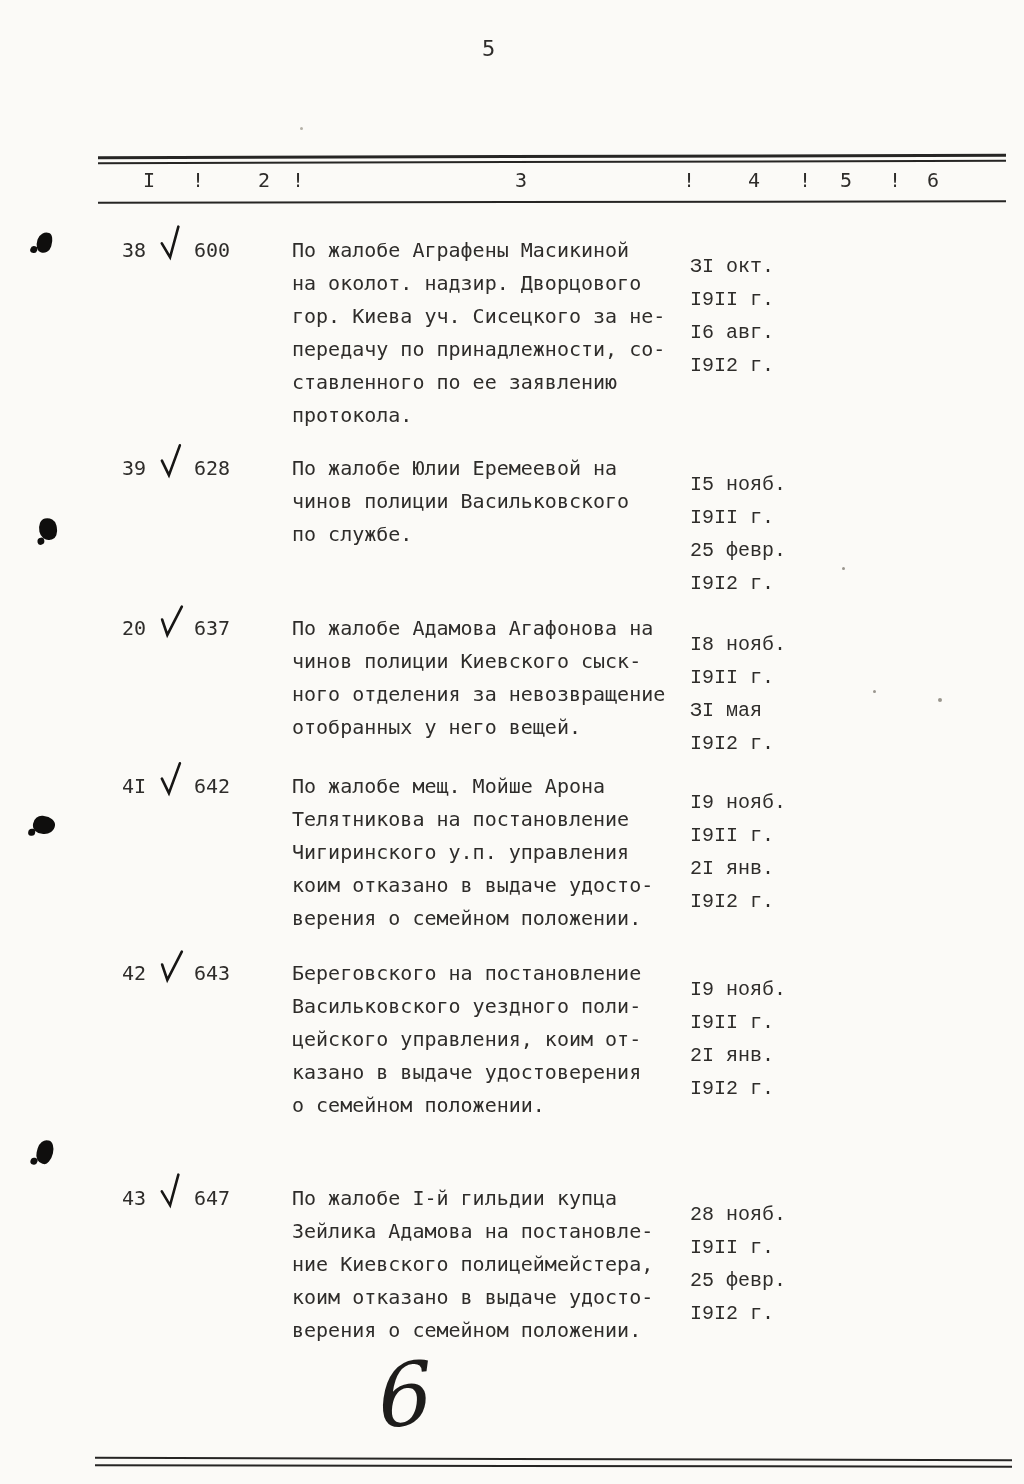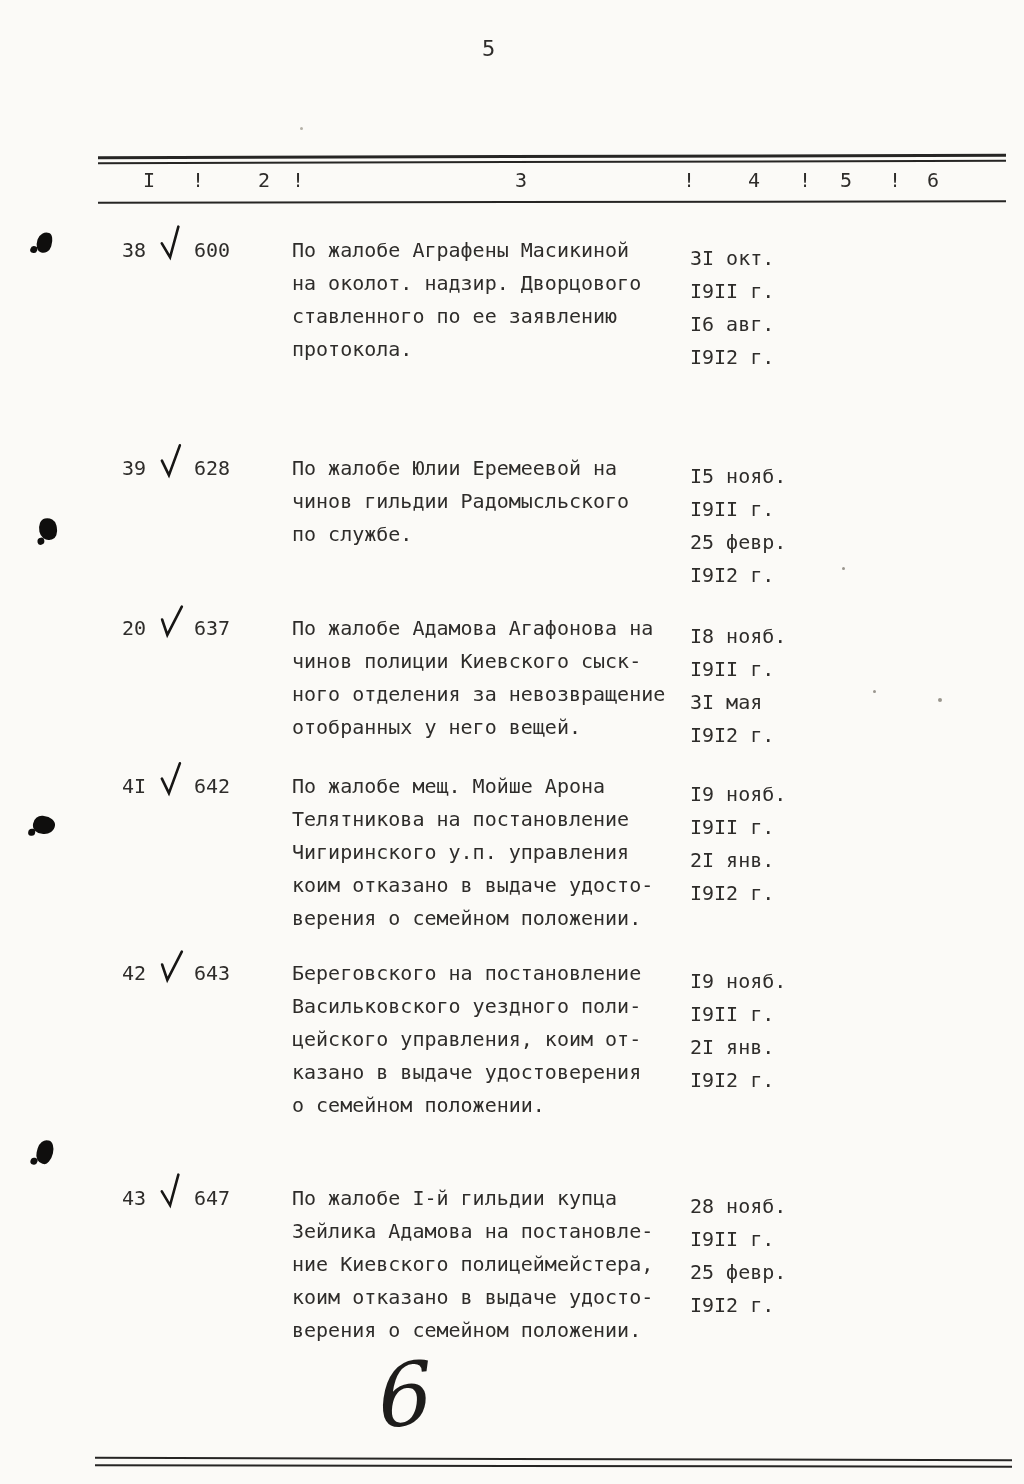--- a/index.html
+++ b/index.html
@@ -28,21 +28,21 @@
   .hdr{position:absolute;top:168px;font-size:20px;}
   .h0{left:143px;}.h1{left:192px;}.h2{left:258px;}.h3{left:292px;}
   .h4{left:515px;}.h5{left:683px;}.h6{left:748px;}.h7{left:799px;}
   .h8{left:840px;}.h9{left:889px;}.h10{left:927px;}
   
   .entry{position:absolute;left:0;width:1024px;font-size:20px;line-height:33px;}
   .rownum{position:absolute;left:122px;top:0;}
   .check{position:absolute;left:158px;top:-8px;}
   .caseno{position:absolute;left:194px;top:0;}
   .desc{position:absolute;left:292px;top:0;width:396px;}
-  .dates{position:absolute;left:690px;top:8px;width:140px;}
+  .dates{position:absolute;left:690px;top:16px;width:140px;font-family:Liberation Mono, monospace;}
   .desc div,.dates div{white-space:nowrap;}
   
   .tilt-a svg{transform:rotate(-4deg);}
   .tilt-b svg{transform:rotate(3deg);}
   .tilt-c svg{transform:rotate(-9deg);}
   
   .blot{position:absolute;background:#0f0e0d;}
   .blot-1{left:37px;top:232px;width:15px;height:21px;border-radius:65% 45% 55% 50%/50% 60% 45% 55%;transform:rotate(18deg);}
   .blot-2{left:39px;top:518px;width:18px;height:22px;border-radius:50% 60% 45% 55%/60% 45% 55% 50%;transform:rotate(-12deg);}
   .blot-3{left:33px;top:816px;width:22px;height:18px;border-radius:45% 60% 55% 50%/55% 50% 60% 45%;transform:rotate(6deg);}
@@ -90,40 +90,42 @@
 
   <div class="entry" style="top:234px">
     <span class="rownum">38</span>
     <span class="check tilt-c"><svg width="26" height="36" viewBox="0 0 26 36">
           <path d="M4 16 L10 31 L23 2" fill="none" stroke="#171615" stroke-width="2.6" stroke-linecap="round"></path>
         </svg></span>
     <span class="caseno">600</span>
     <div class="desc">
       <div>По жалобе Аграфены Масикиной</div>
       <div>на околот. надзир. Дворцового</div>
+      <div>гор. Киева уч. Сисецкого за не-</div>
+      <div>передачу по принадлежности, со-</div>
       <div>ставленного по ее заявлению</div>
       <div>протокола.</div>
     </div>
     <div class="dates">
       <div>ЗI окт.</div>
       <div>I9II г.</div>
       <div>I6 авг.</div>
       <div>I9I2 г.</div>
     </div>
   </div>
 
   <div class="entry" style="top:452px">
     <span class="rownum">39</span>
     <span class="check tilt-a"><svg width="26" height="36" viewBox="0 0 26 36">
           <path d="M4 16 L10 31 L23 2" fill="none" stroke="#171615" stroke-width="2.6" stroke-linecap="round"></path>
         </svg></span>
     <span class="caseno">628</span>
     <div class="desc">
       <div>По жалобе Юлии Еремеевой на</div>
-      <div>чинов гильдии Радомысльского</div>
+      <div>чинов полиции Васильковского</div>
       <div>по службе.</div>
     </div>
     <div class="dates">
       <div>I5 нояб.</div>
       <div>I9II г.</div>
       <div>25 февр.</div>
       <div>I9I2 г.</div>
     </div>
   </div>
 

